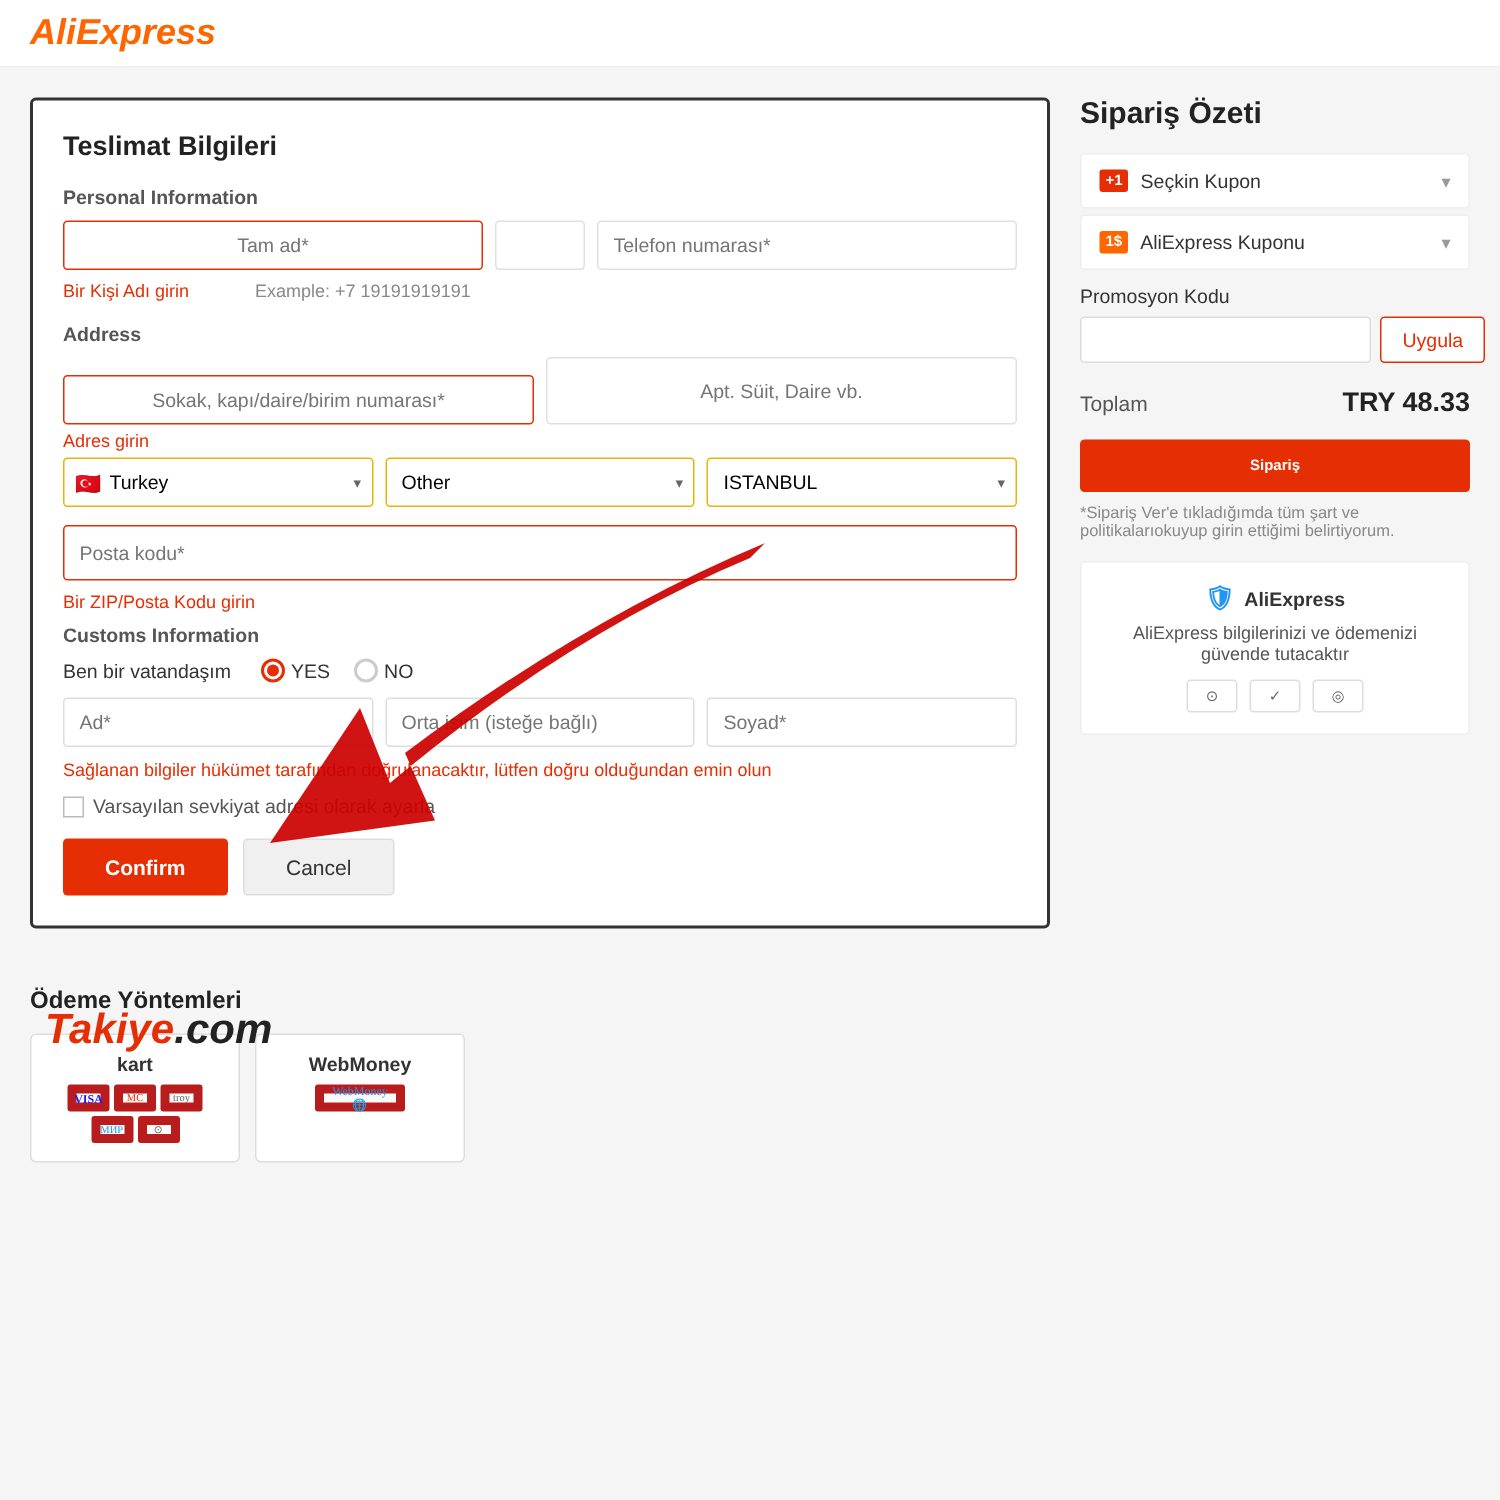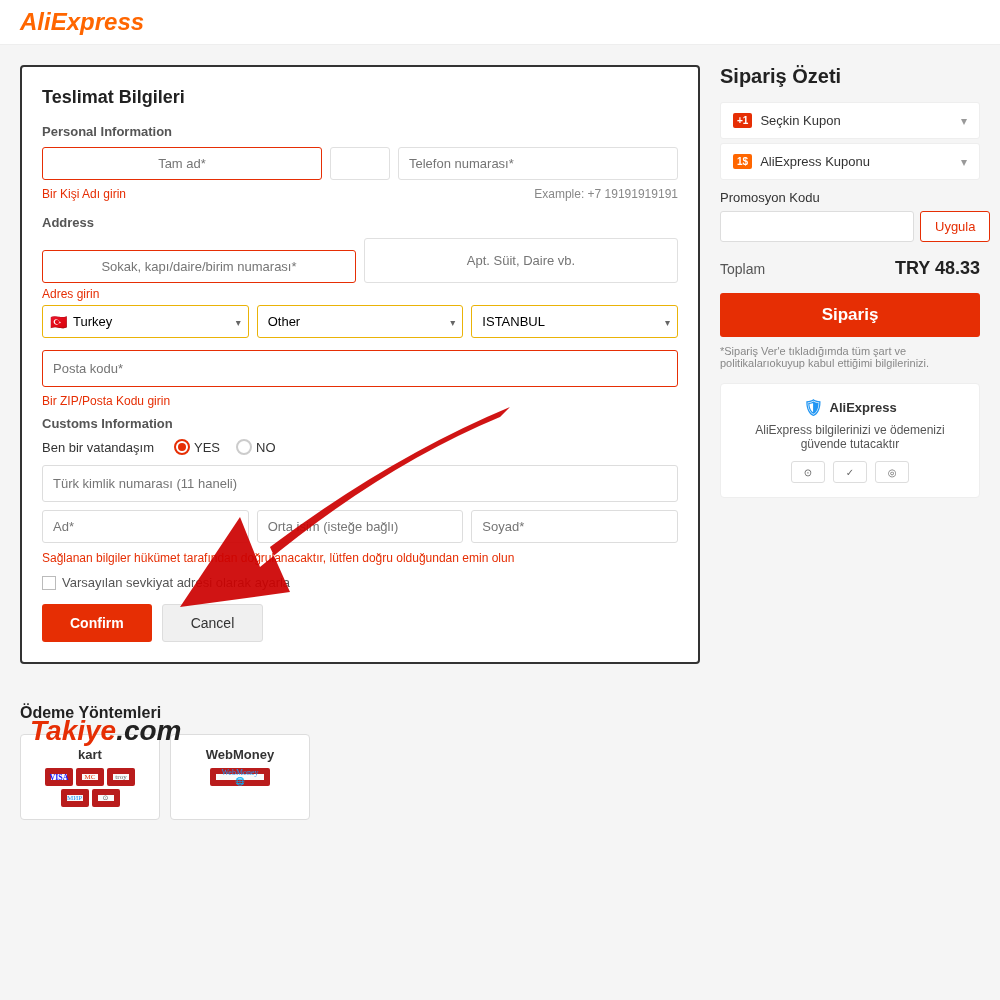--- a/index.html
+++ b/index.html
@@ -415,21 +415,21 @@
       color: #222;
     }
 
     .btn-order {
       width: 100%;
       background: #e62e04;
       color: #fff;
       border: none;
       border-radius: 3px;
       padding: 12px;
-      font-size: 17px;
+      font-size: 10px;
       font-weight: bold;
       cursor: pointer;
       margin-bottom: 8px;
     }
 
     .order-note {
       font-size: 11px;
       color: #888;
       margin-bottom: 14px;
     }
@@ -582,21 +582,21 @@
       <div class="form-title">Teslimat Bilgileri</div>
 
       
       <div class="section-label">Personal Information</div>
 
       <div class="form-row">
         <input class="input-field error-border" style="flex: 1 1 0%;" placeholder="Tam ad*">
         <input class="phone-prefix" style="">
         <input class="phone-input" placeholder="Telefon numarası*" style="">
       </div>
-      <div style="display:flex; justify-content:space-between;">
+      <div style="display:flex; justify-content:flex-start;gap:44px;">
         <div class="error-text">Bir Kişi Adı girin</div>
         <div class="phone-example">Example: +7 19191919191</div>
       </div>
 
       
       <div class="section-label" style="margin-top:10px;">Address</div>
 
       <div class="form-row">
         <input class="input-field error-border" style="flex: 1 1 0%; margin-top: 12px;" placeholder="Sokak, kapı/daire/birim numarası*">
         <input class="input-field" style="flex: 1 1 0%;" placeholder="Apt. Süit, Daire vb.">
@@ -638,21 +638,20 @@
         <div class="radio-option">
           <div class="radio-circle selected"></div>
           <span>YES</span>
         </div>
         <div class="radio-option">
           <div class="radio-circle unselected"></div>
           <span>NO</span>
         </div>
       </div>
 
-      <input class="id-input" placeholder="Türk kimlik numarası (11 haneli)" style="">
 
       <div class="name-row">
         <input placeholder="Ad*" style="">
         <input placeholder="Orta isim (isteğe bağlı)" style="">
         <input placeholder="Soyad*" style="">
       </div>
 
       <div class="info-text">
         <span>Sağlanan bilgiler hükümet tarafından doğrulanacaktır, lütfen doğru olduğundan emin olun</span>
       </div>
@@ -699,21 +698,21 @@
       </div>
 
       <div class="total-row">
         <span class="total-label">Toplam</span>
         <span class="total-amount">TRY 48.33</span>
       </div>
 
       <button class="btn-order">Sipariş</button>
 
       <div class="order-note">
-        <span>*Sipariş Ver'e tıkladığımda tüm şart ve politikalarıokuyup kabul ettiğimi bilgilerinizi.</span>
+        <span>*Sipariş Ver'e tıkladığımda tüm şart ve politikalarıokuyup girin ettiğimi belirtiyorum.</span>
       </div>
 
       <div class="security-box">
         <div class="security-logo">
           <span class="shield-icon">🛡</span>
           <span>AliExpress</span>
         </div>
         <div class="security-text">AliExpress bilgilerinizi ve ödemenizi güvende tutacaktır</div>
         <div class="security-icons">
           <div class="sec-icon">⊙</div>

